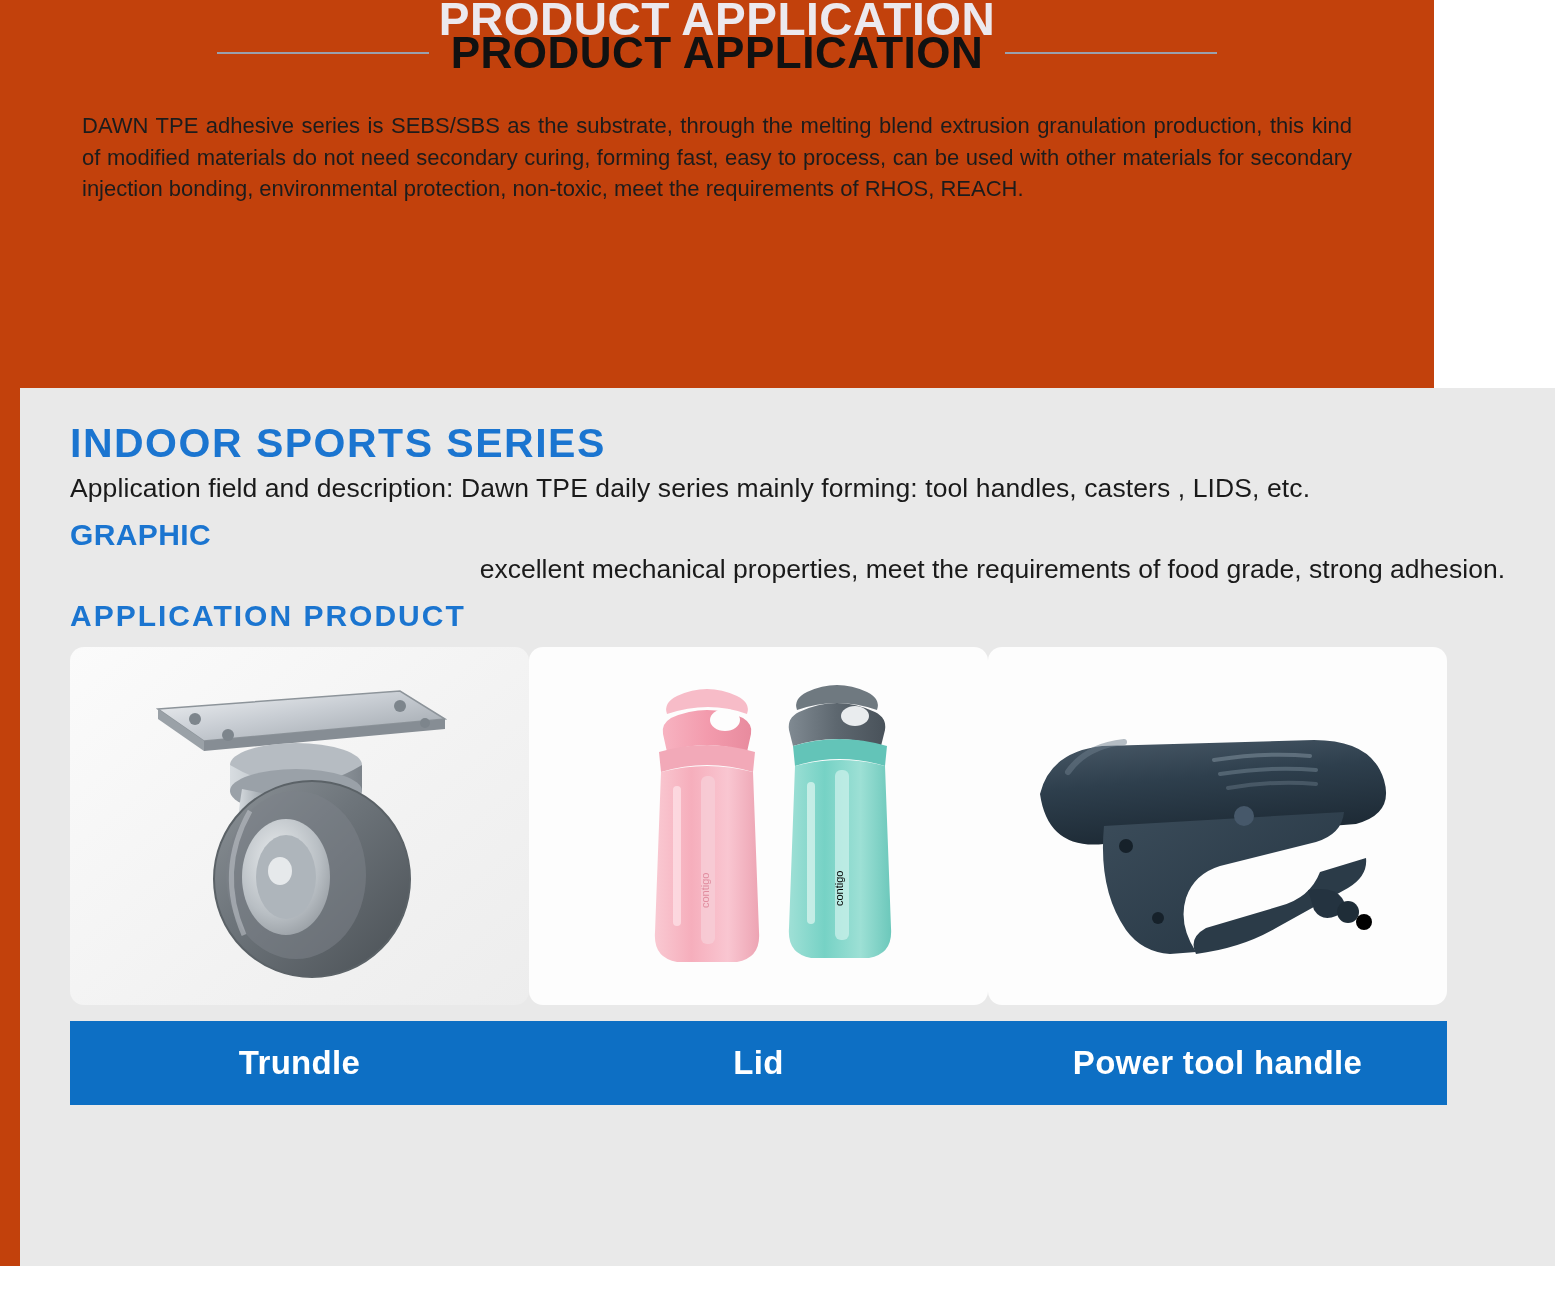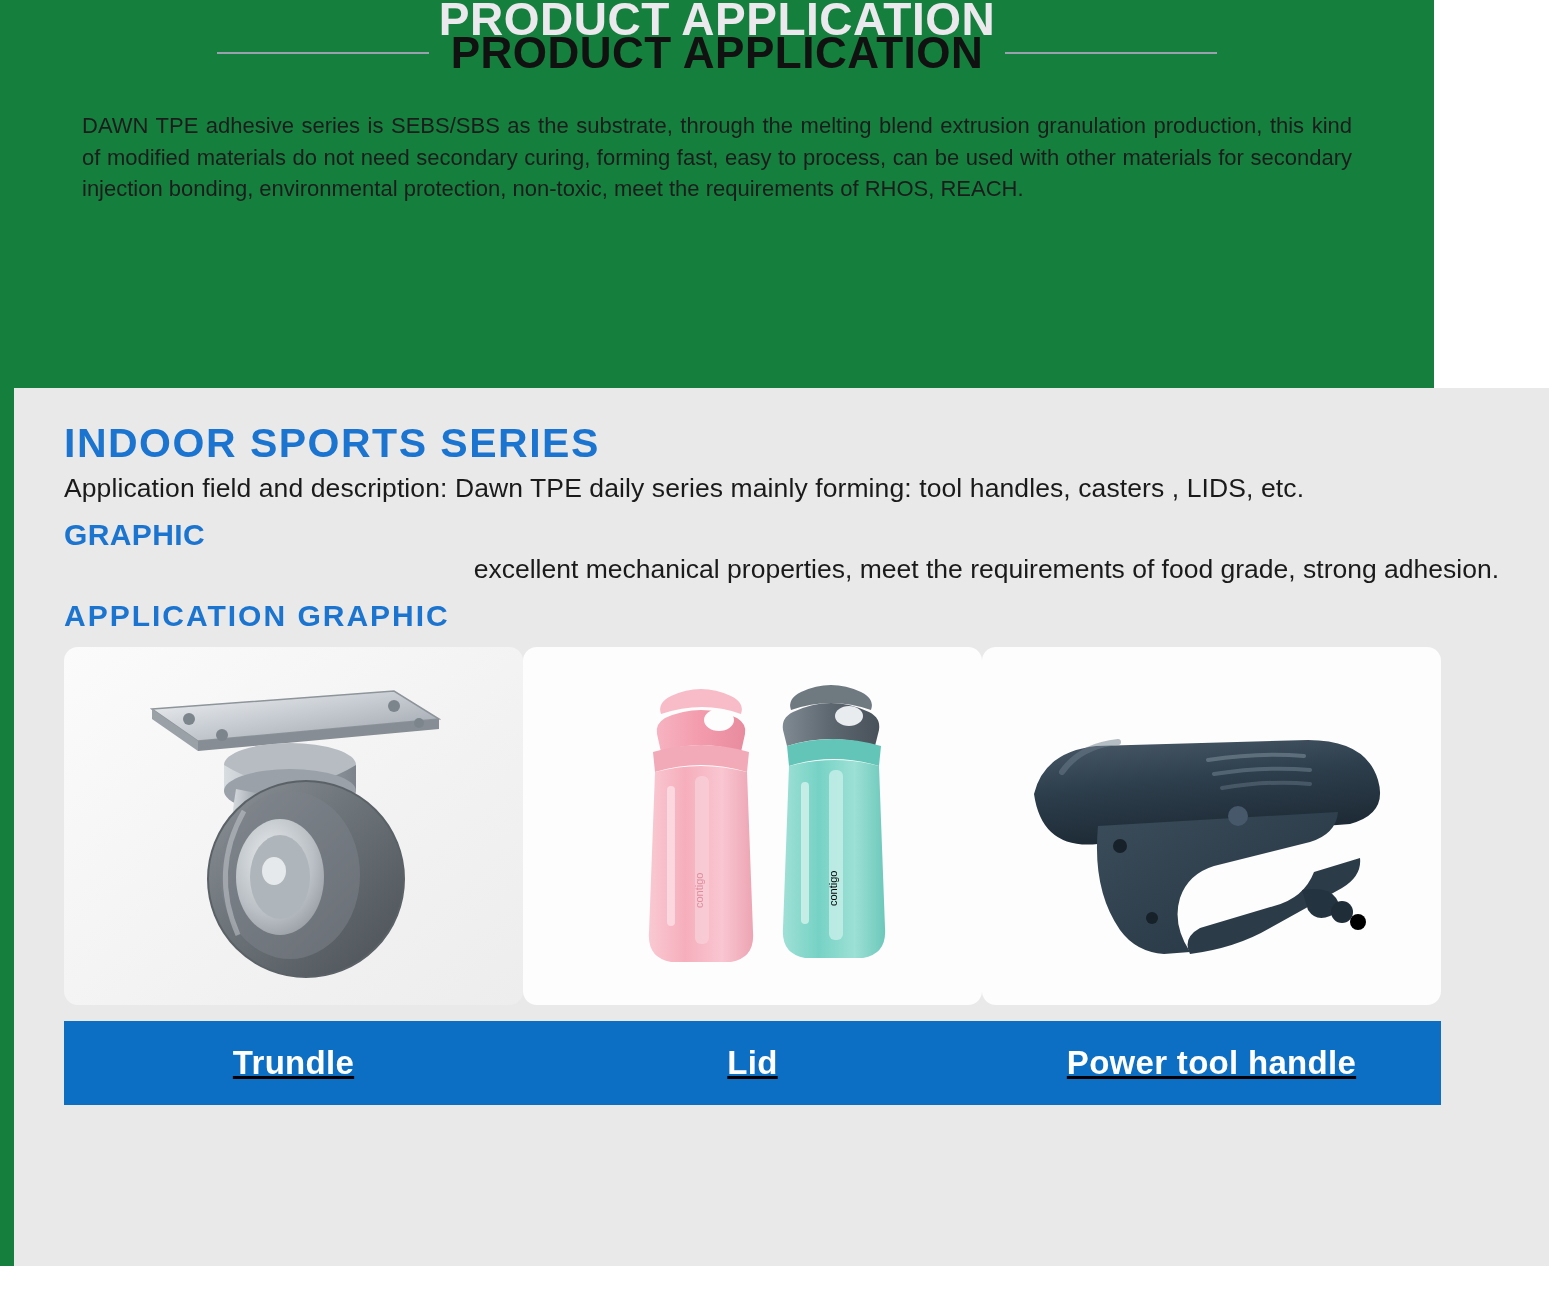--- a/index.html
+++ b/index.html
@@ -7,21 +7,21 @@
     width: 1563px;
     height: 1294px;
     background: #ffffff;
     font-family: "Liberation Sans", sans-serif;
     overflow: hidden;
   }
   .page {
     position: relative;
     width: 1434px;
     height: 1294px;
-    background: #15803d;
+    background: #c2410c;
   }
 
   
   .header {
     position: relative;
     height: 104px;
     width: 100%;
   }
   .ghost-title {
     position: absolute;
@@ -67,21 +67,21 @@
     color: #1c1c1c;
     text-align: justify;
     text-justify: inter-word;
     font-family: "Liberation Sans", sans-serif;
   }
 
   
   .panel {
     position: absolute;
     top: 388px;
-    left: 14px;
+    left: 20px;
     width: 1535px;
     height: 878px;
     background: #e9e9e9;
     padding: 32px 50px 0 50px;
   }
   .series-title {
     font-size: 41px;
     font-weight: bold;
     color: #1b75d0;
     letter-spacing: 1.5px;
@@ -108,21 +108,20 @@
   }
   .sec-title.graphic {
     letter-spacing: 2px;
     margin-bottom: 14px;
   }
 
   
   .cards {
     display: flex;
     margin-top: 4px;
-    text-decoration: underline;
   }
   .card { width: 459px; }
   .thumb {
     height: 358px;
     background: #fdfdfd;
     border-radius: 14px;
     display: flex;
     align-items: center;
     justify-content: center;
     overflow: hidden;
@@ -170,21 +169,21 @@
   <div class="intro">DAWN TPE adhesive series is SEBS/SBS as the substrate, through the melting blend extrusion granulation production, this kind of modified materials do not need secondary curing, forming fast, easy to process, can be used with other materials for secondary injection bonding, environmental protection, non-toxic, meet the requirements of RHOS, REACH.</div>
 
   <div class="panel">
 
     <div class="series-title">INDOOR SPORTS SERIES</div>
     <div class="series-desc">Application field and description: Dawn TPE daily series mainly forming: tool handles, casters , LIDS, etc.</div>
 
     <div class="sec-title">GRAPHIC</div>
     <div class="sec-body">excellent mechanical properties, meet the requirements of food grade, strong adhesion.</div>
 
-    <div class="sec-title graphic">APPLICATION  GRAPHIC</div>
+    <div class="sec-title graphic">APPLICATION  PRODUCT</div>
 
     <div class="cards">
 
       <div class="card">
         <div class="thumb t1">
           <svg class="ill" width="400" height="330" viewBox="0 0 400 330" aria-hidden="true">
             <defs>
               <linearGradient id="plate" x1="0" y1="0" x2="1" y2="1">
                 <stop offset="0%" stop-color="#f2f4f6"></stop>
                 <stop offset="45%" stop-color="#c9ced4"></stop>

